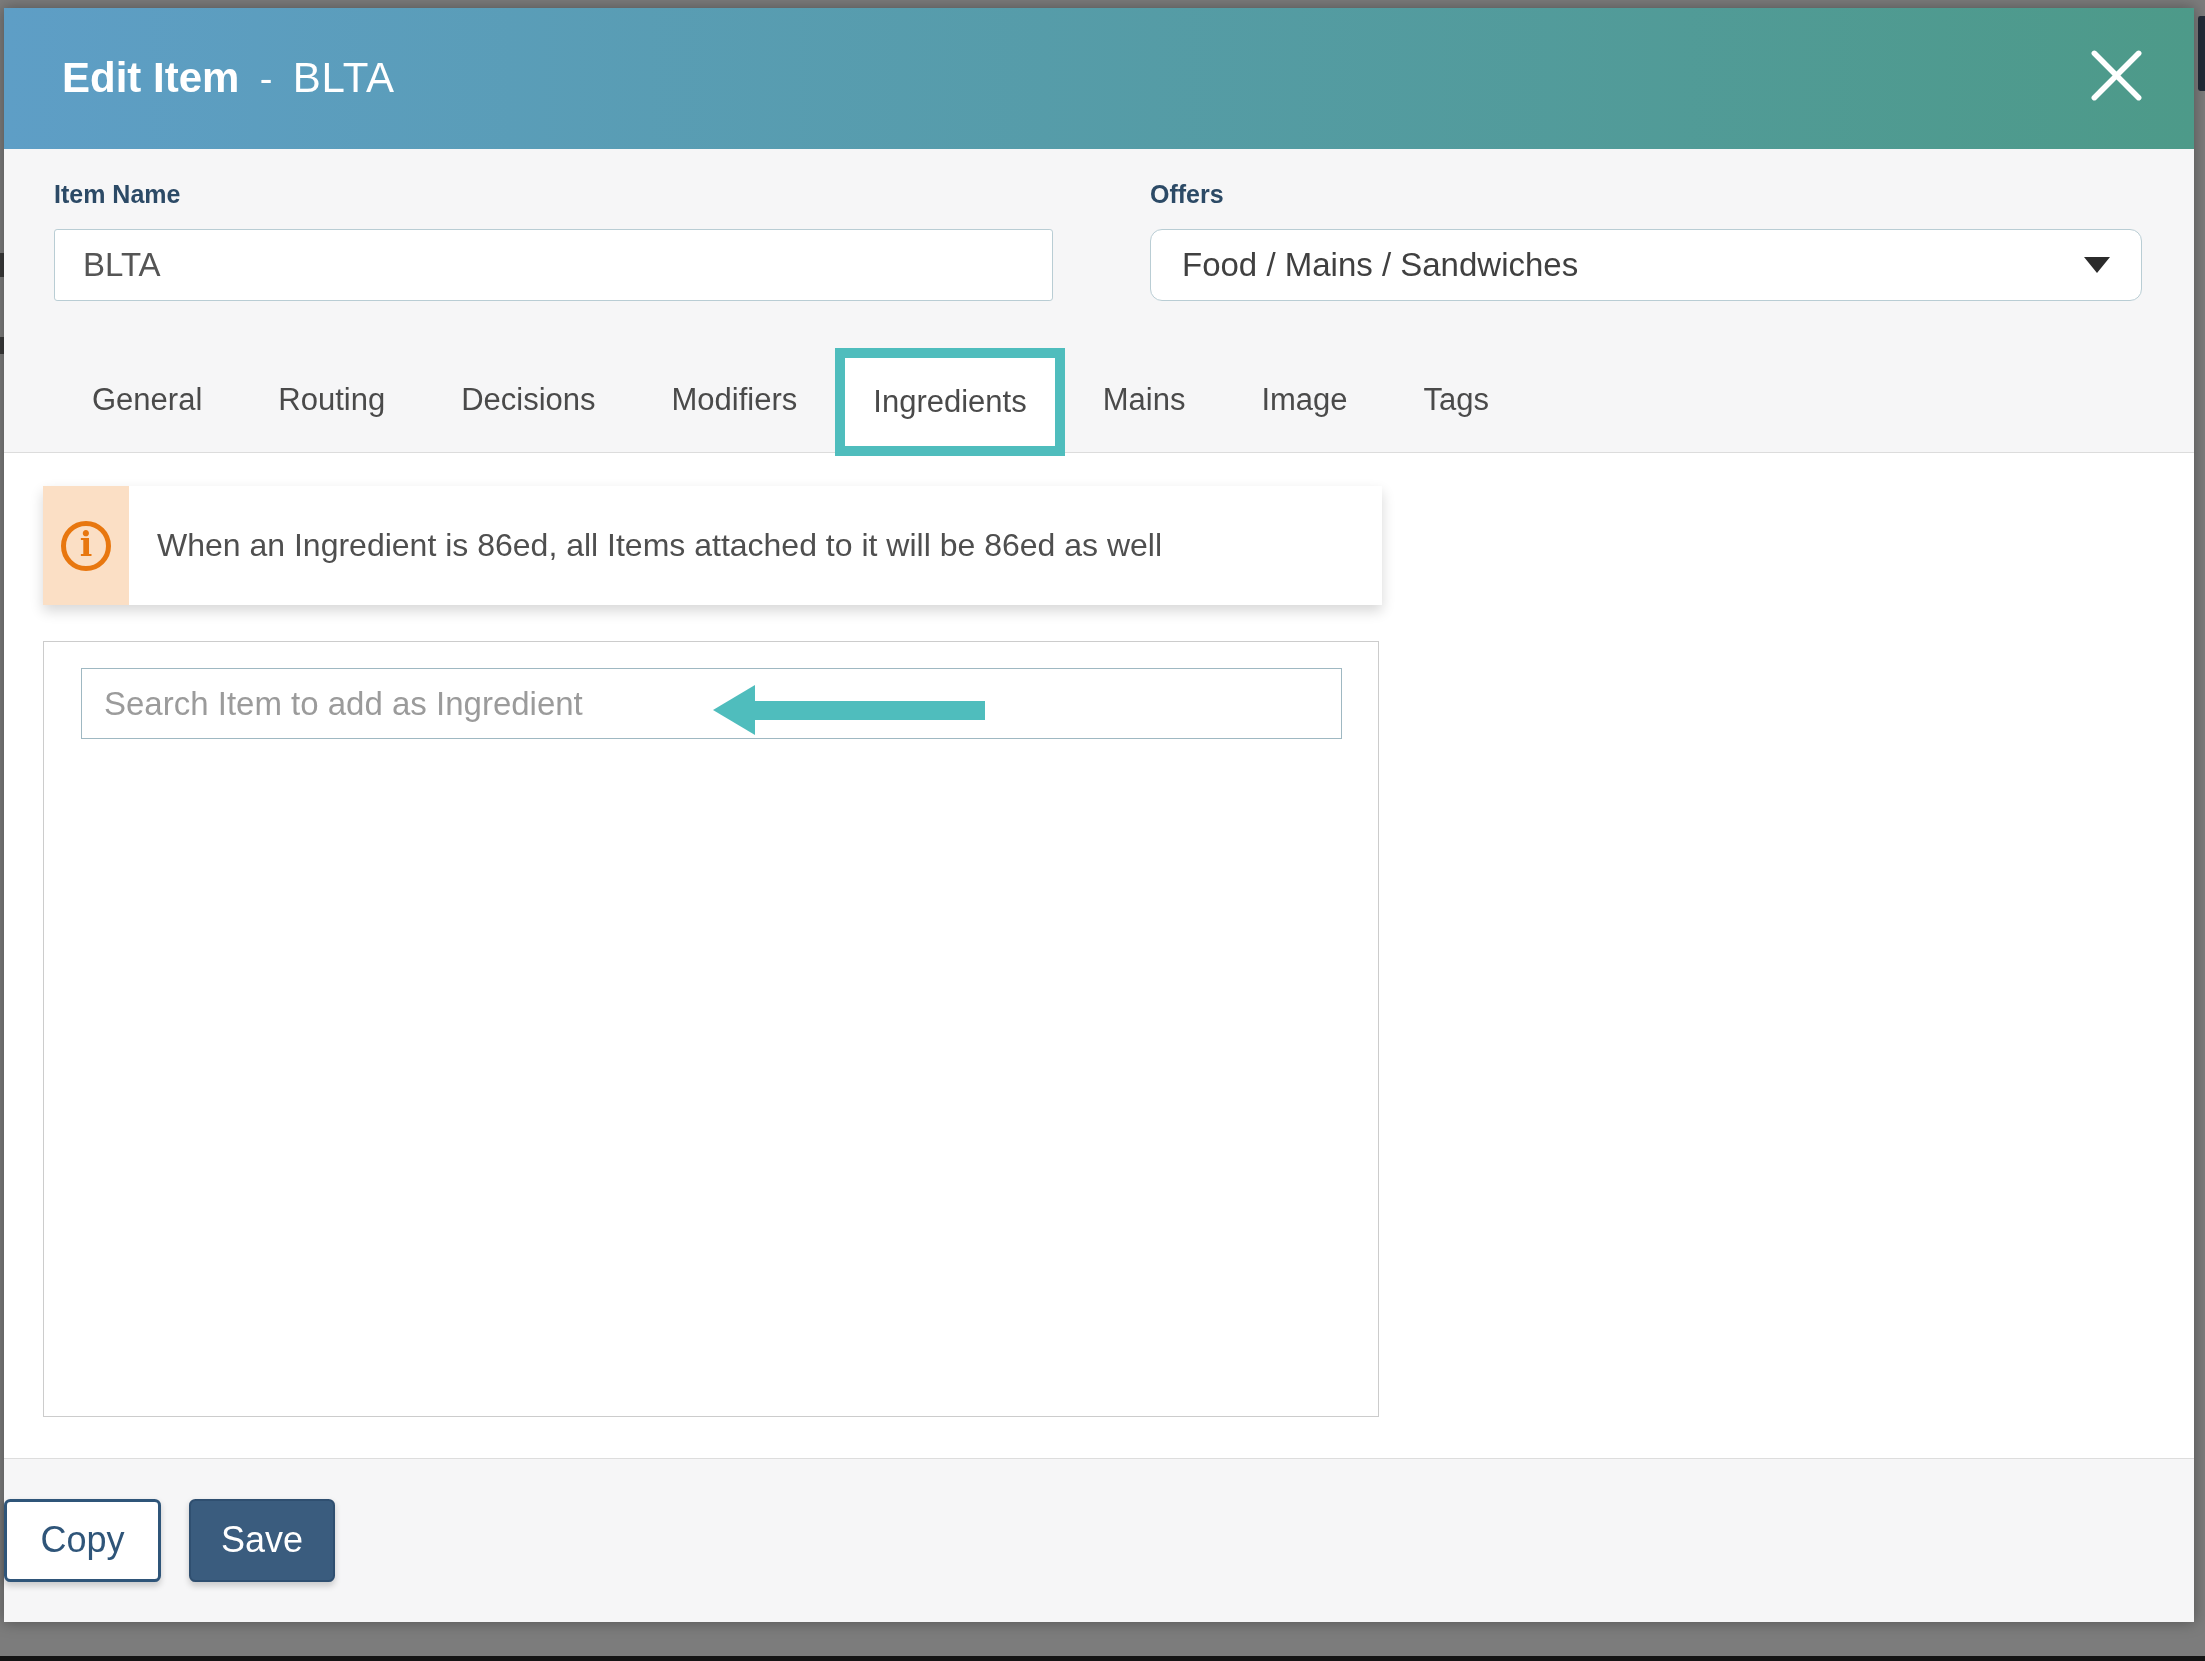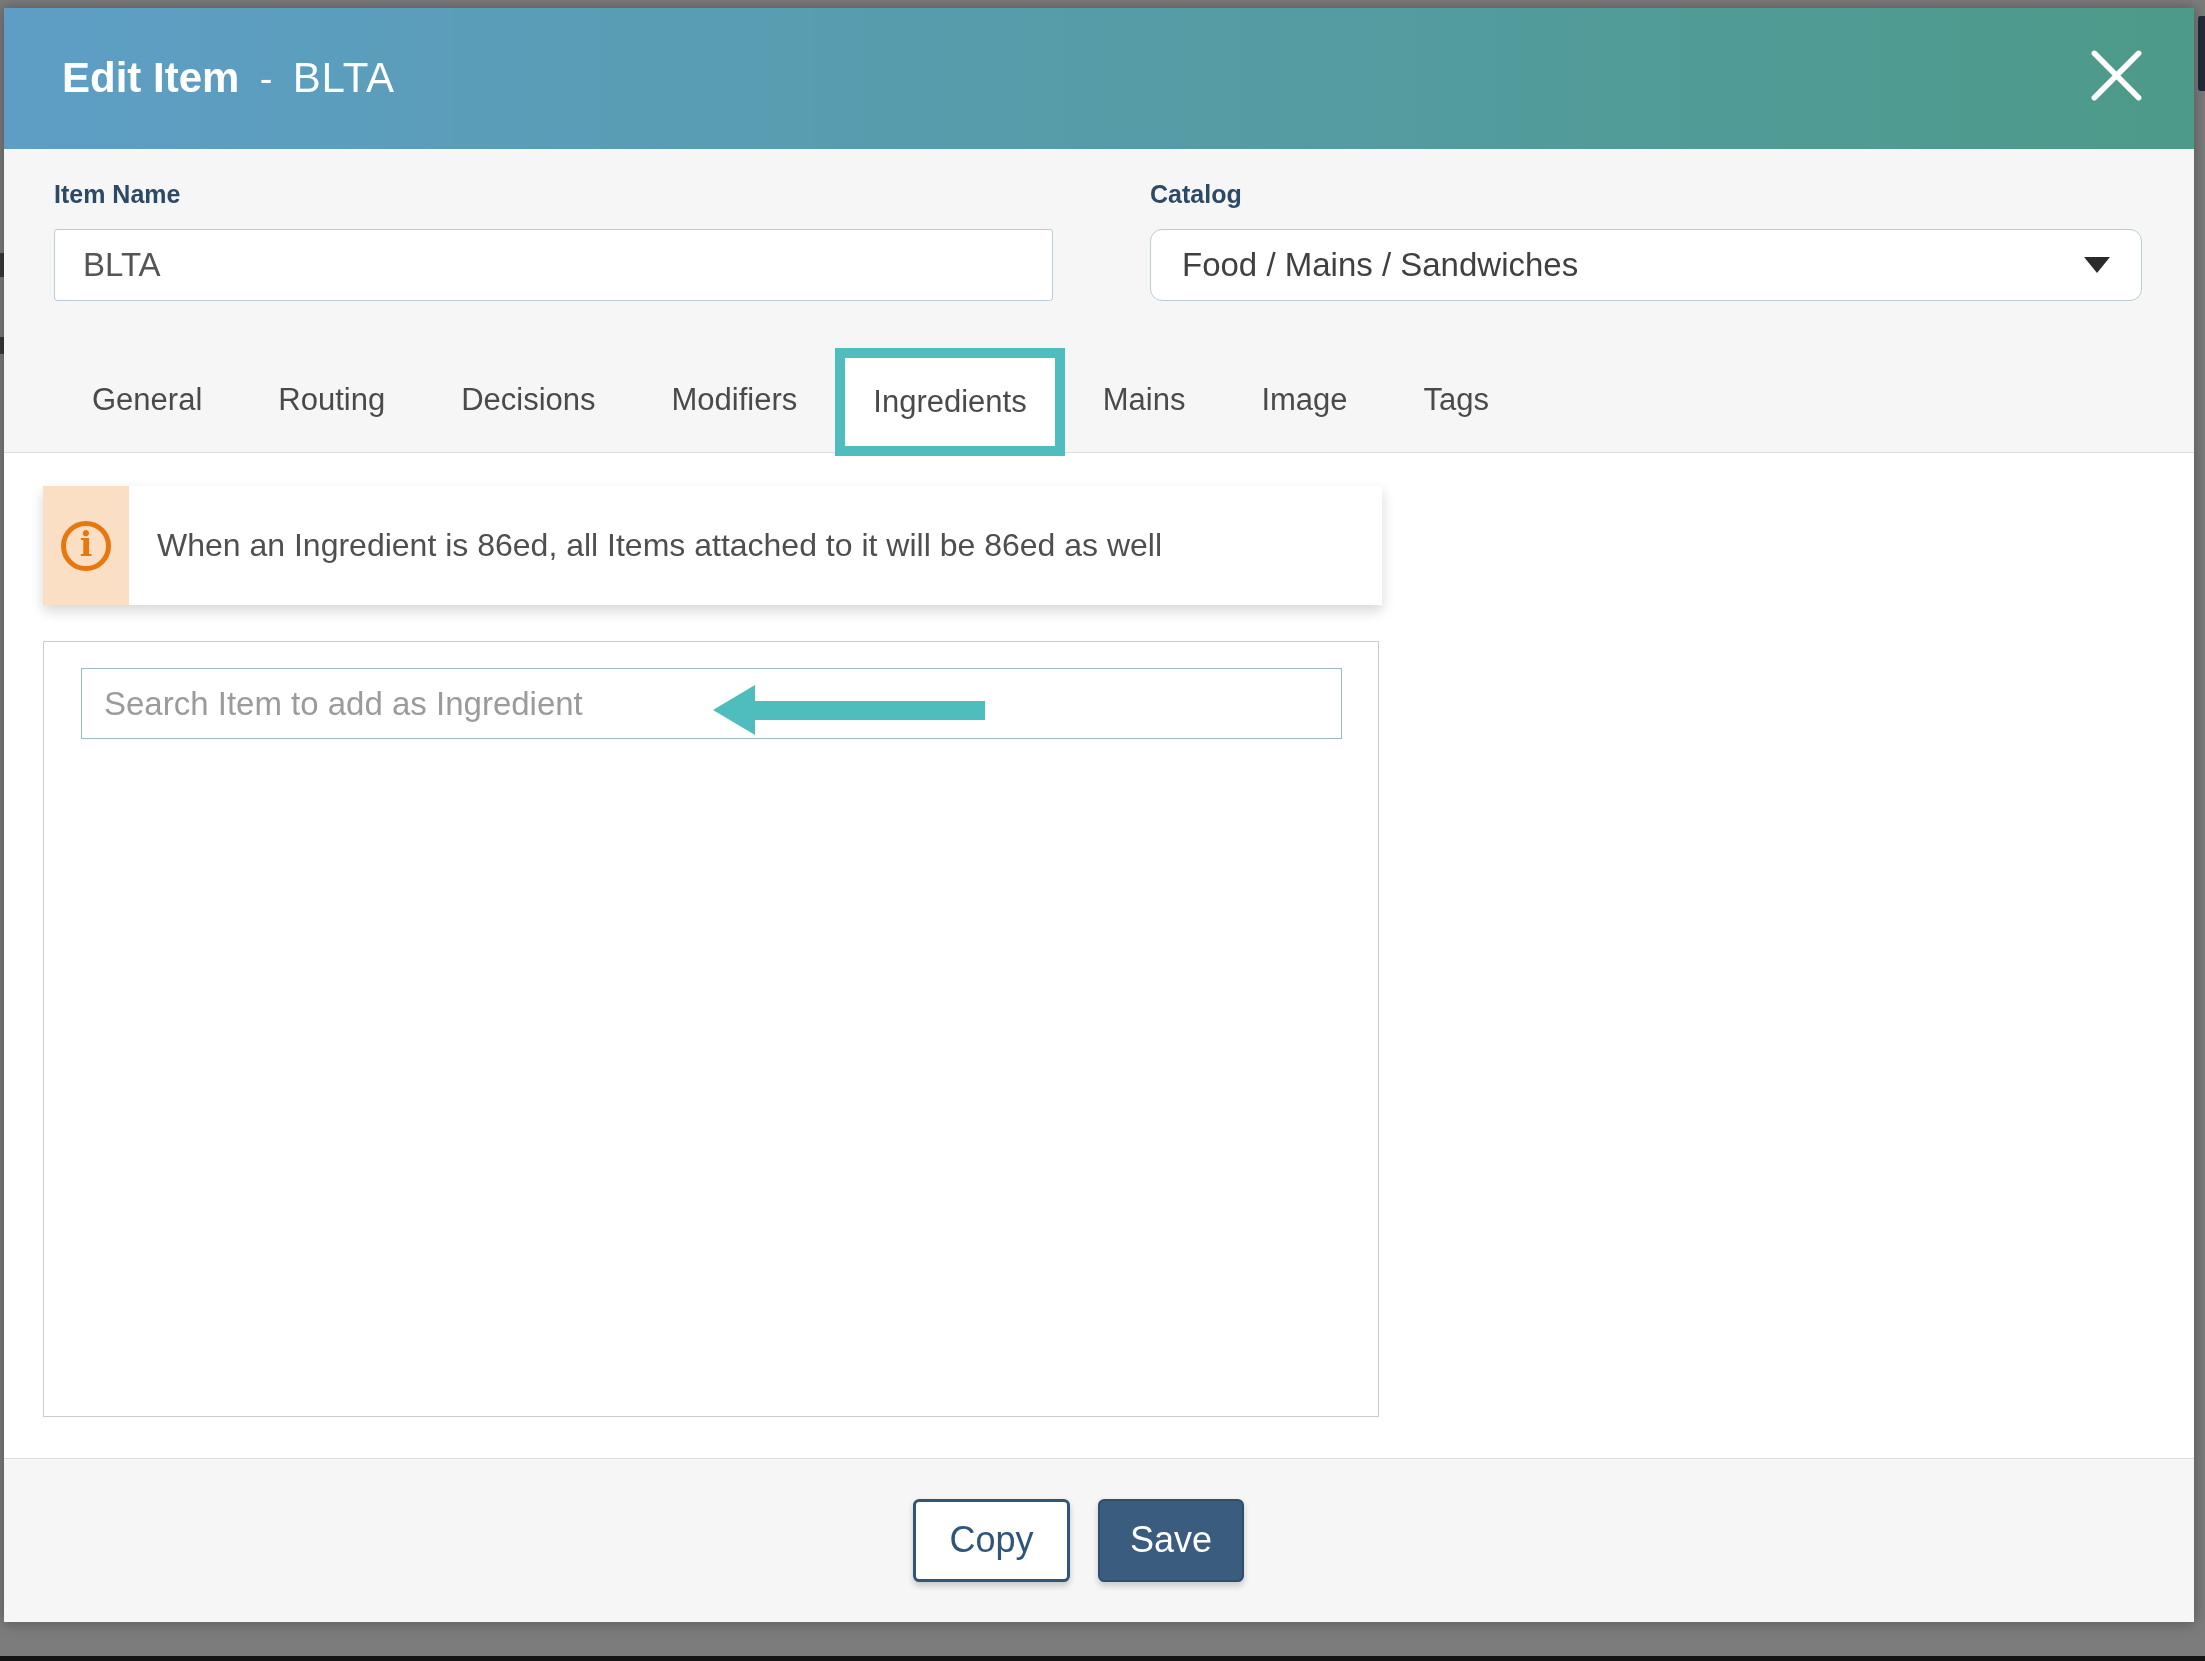--- a/index.html
+++ b/index.html
@@ -45,21 +45,21 @@
   .info-circle span{font-family:"DejaVu Serif",serif; font-weight:700; font-size:33px; color:var(--orange); line-height:1; transform:translateY(-0.8px);}
   .banner-text{display:flex; align-items:center; padding-left:28px; font-size:32px; color:var(--text-gray);}
 
   .ingredients-panel{margin:36px 0 0 39px; width:1336px; height:776px; border:1.6px solid #CCCCCC; background:#FFFFFF; position:relative;}
   .ingredient-search{margin:26px 0 0 37px; width:1261px; height:71px; border:1.6px solid #9FB8C2; background:#FFFFFF; font-family:"Liberation Sans",sans-serif; font-size:33px; color:#555; padding:0 22px; outline:none; display:block;}
   .ingredient-search::placeholder{color:#9B9B9B; opacity:1;}
   .annot-arrow{position:absolute; left:669px; top:43px; width:272px; height:50px; pointer-events:none;}
   .annot-arrow .head{position:absolute; left:0; top:0; width:0; height:0; border-top:25px solid transparent; border-bottom:25px solid transparent; border-right:42px solid var(--accent-teal);}
   .annot-arrow .shaft{position:absolute; left:41px; top:15.7px; width:231px; height:19px; background:var(--accent-teal);}
 
-  .modal-footer{flex:0 0 auto; height:164px; background:#F6F6F7; border-top:1.6px solid #DDDDDD; display:flex; align-items:center; justify-content:center; gap:28px; padding-right:41px;}
+  .modal-footer{flex:0 0 auto; height:164px; background:#F6F6F7; border-top:1.6px solid #DDDDDD; display:flex; align-items:center; justify-content:flex-start; gap:28px; padding-right:41px;}
   .btn{height:83px; font-family:"Liberation Sans",sans-serif; font-size:36px; border-radius:6.3px; cursor:pointer; box-shadow:0 3.1px 6.3px rgba(0,0,0,.18); display:flex; align-items:center; justify-content:center;}
   .btn-copy{width:157px; background:#FFFFFF; border:3.1px solid #2F5579; color:#2F5579;}
   .btn-save{width:146px; background:var(--btn-navy); border:2.4px solid #2F4F70; color:#FFFFFF;}
 </style>
 </head>
 <body>
 
 <div class="edge-mark m1"></div>
 <div class="edge-mark m2"></div>
 <div class="right-dark-bar"></div>
@@ -80,21 +80,21 @@
       </svg>
     </div>
   </div>
 
   <div class="fields-section">
     <div>
       <label class="field-label">Item Name</label>
       <input class="text-input" type="text" value="BLTA" style="">
     </div>
     <div>
-      <label class="field-label">Catalog</label>
+      <label class="field-label">Offers</label>
       <div class="select-box">
         <span>Food / Mains / Sandwiches</span>
         <span class="caret-down"></span>
       </div>
     </div>
   </div>
 
   <div class="tabs-row">
     <span class="tab">General</span>
     <span class="tab">Routing</span>

